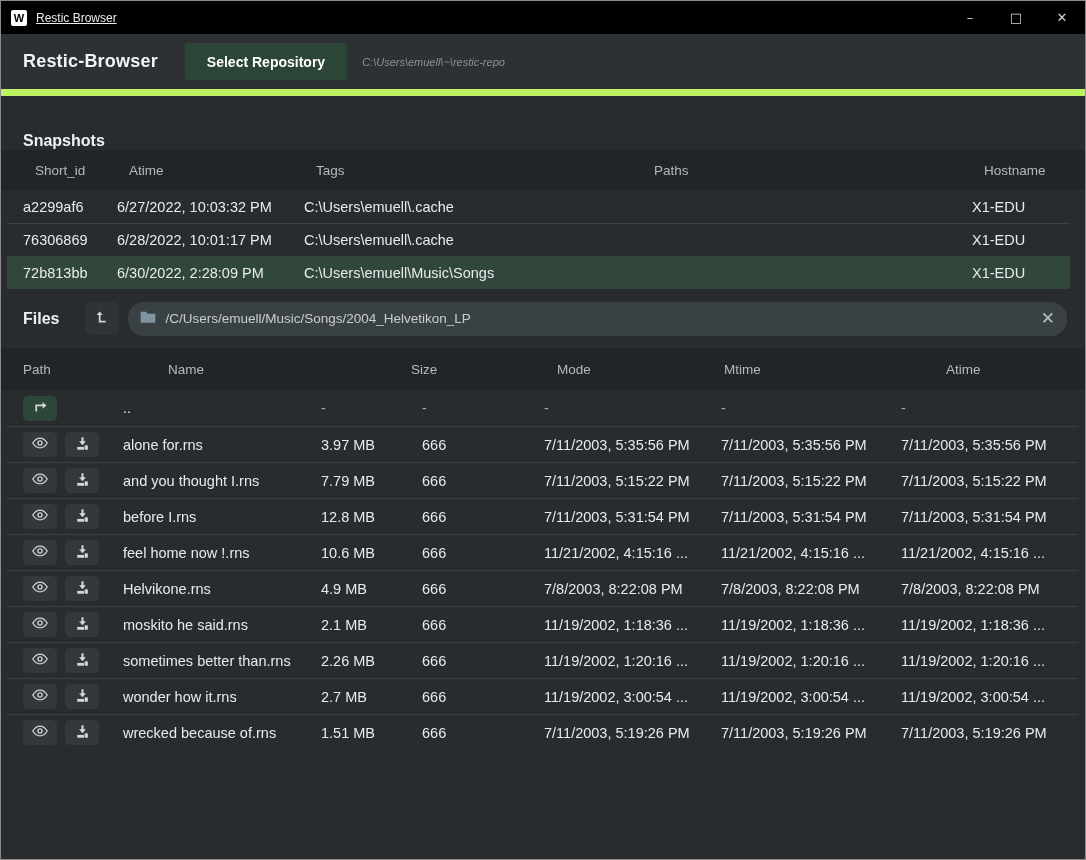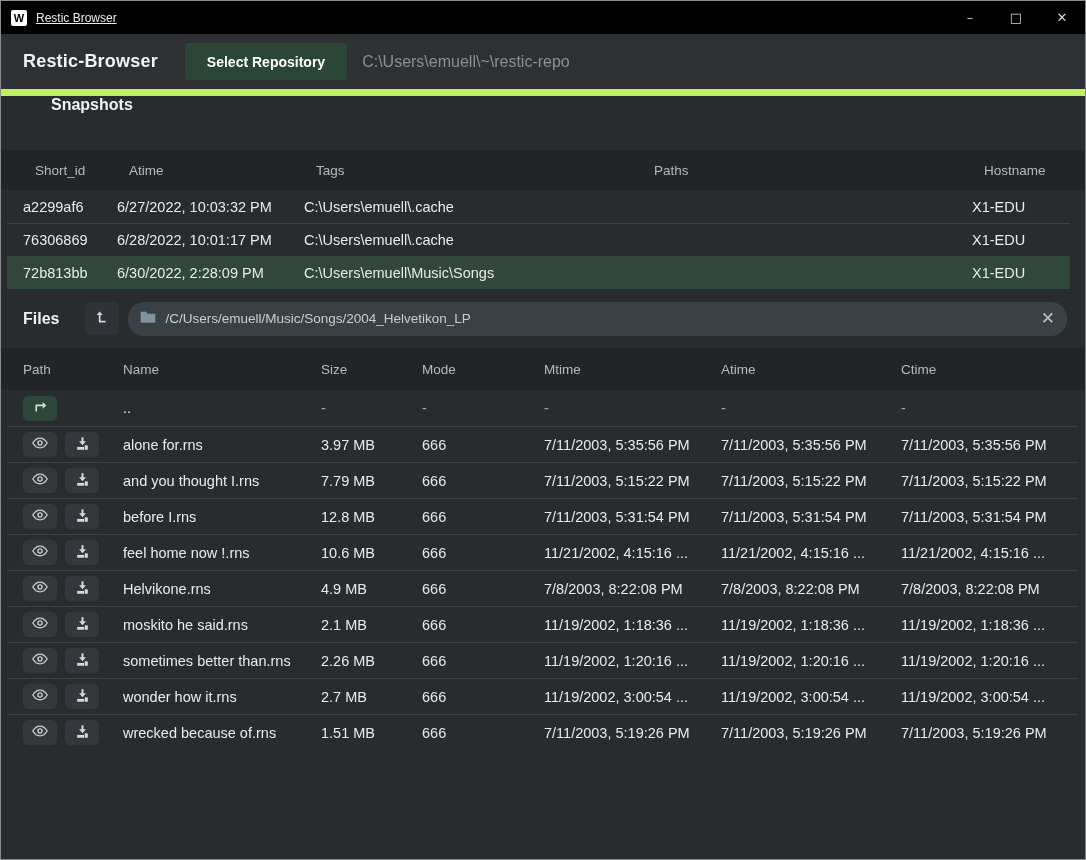--- a/index.html
+++ b/index.html
@@ -42,23 +42,23 @@
   .toolbar{
     height:62px;background:var(--toolbar);display:flex;align-items:center;
     border-bottom:7px solid #bef264;
   }
   .app-title{color:#f2f3f4;font-weight:bold;font-size:18px;margin-left:22px;letter-spacing:.2px;}
   .repo-btn{
     margin-left:27px;height:37px;padding:0 22px;border:none;border-radius:3px;
     background:var(--green-btn);color:#fff;font-weight:bold;font-size:14px;
     font-family:inherit;cursor:default;
   }
-  .repo-path{margin-left:15px;color:var(--txt-faint);font-size:16px;}
-  
-  .section-band{height:54px;display:flex;align-items:flex-start;margin-left:28px;}
+  .repo-path{margin-left:15px;color:var(--txt-faint);font-size:11px;font-style:italic;}
+  
+  .section-band{height:54px;display:flex;align-items:flex-end;}
   .section-title{color:#f0f1f2;font-weight:bold;font-size:16px;margin-left:22px;}
   
   .snap-grid{display:grid;grid-template-columns:94px 187px 338px 330px 1fr;align-items:center;}
   .snap-head{
     height:40px;background:var(--band-dark);padding-left:34px;
     color:var(--txt-dim);font-size:13.5px;
   }
   .snap-row{
     height:33px;margin:0 15px 0 6px;padding-left:16px;
     color:var(--txt);font-size:14.5px;border-top:1px solid var(--row-sep);
@@ -78,21 +78,21 @@
   }
   .path-bar .ptxt{color:#c9cdce;font-size:13.5px;margin-left:9px;flex:1;white-space:nowrap;overflow:hidden;}
   .path-clear{
     background:none;border:none;color:#b9bdbf;font-size:17px;cursor:default;line-height:1;
     font-family:"DejaVu Sans",sans-serif;
   }
   
   .file-grid{display:grid;grid-template-columns:100px 198px 101px 122px 177px 180px 1fr;align-items:center;}
   .file-head{
     height:42px;background:var(--band-dark);padding-left:22px;
-    color:var(--txt-dim);font-size:13.5px;
+    color:var(--txt-dim);font-size:13.5px;gap:45px;
   }
   .file-row{
     height:36px;margin:0 7px 0 6px;padding-left:16px;
     color:var(--txt);font-size:14.5px;border-top:1px solid var(--row-sep);
   }
   .file-row:first-child{border-top:none;}
   .cell{white-space:nowrap;overflow:hidden;text-overflow:clip;padding-right:8px;}
   .actions{display:flex;gap:8px;align-items:center;}
   .icon-btn{
     width:34px;height:25px;border:none;border-radius:5px;background:var(--icon-btn);

